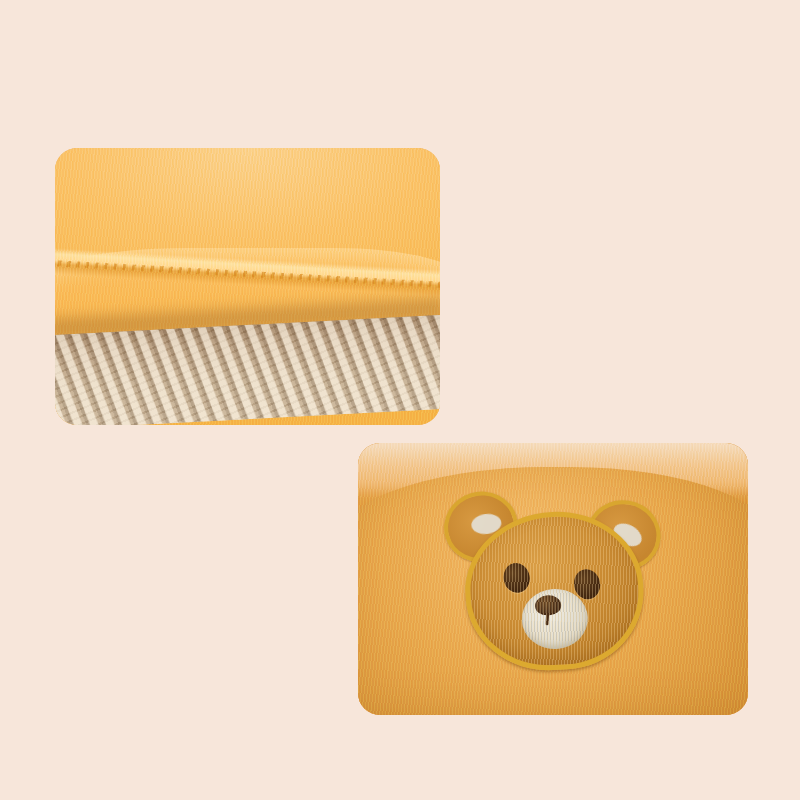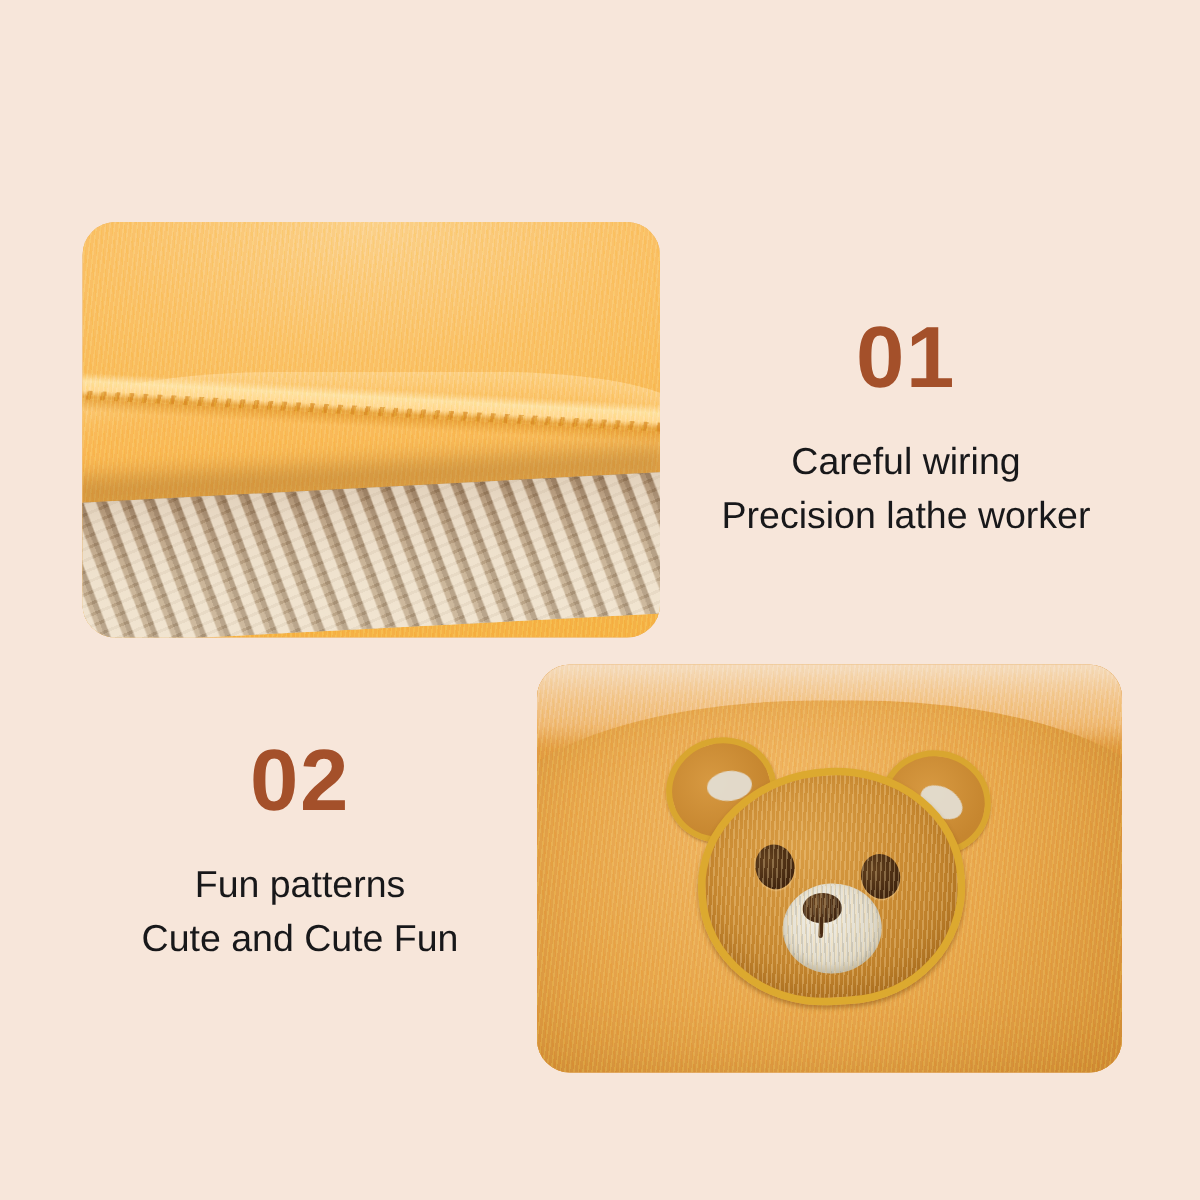--- a/index.html
+++ b/index.html
@@ -350,35 +350,21 @@
     <div class="p1-upper"></div>
     <div class="p1-lower"></div>
     <div class="p1-seam">
       <div class="p1-seam-stitch"></div>
     </div>
     <div class="plush-pile"></div>
     <div class="p1-contact-shadow"></div>
     <div class="p1-corduroy"></div>
   </div>
 
-  <div class="text-block" id="text-one">
-    <div class="feature-number">01</div>
-    <div class="feature-lines">
-      <div class="feature-line">Careful wiring</div>
-      <div class="feature-line">Precision lathe worker</div>
-    </div>
-  </div>
-
-  <div class="text-block" id="text-two">
-    <div class="feature-number">02</div>
-    <div class="feature-lines">
-      <div class="feature-line">Fun patterns</div>
-      <div class="feature-line">Cute and Cute Fun</div>
-    </div>
-  </div>
+
 
   <div class="photo-panel" id="panel-two">
     <div class="p2-bg"></div>
     <div class="p2-backdrop"></div>
     <div class="p2-body"></div>
     <div class="plush-pile"></div>
 
     <div class="bear">
       <div class="bear-ear left">
         <div class="bear-ear-inner"></div>

